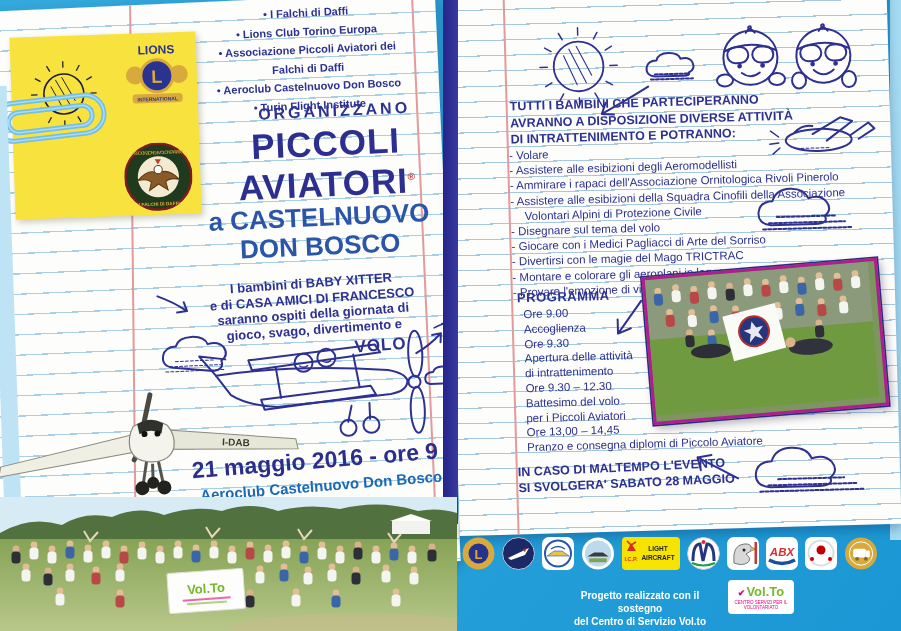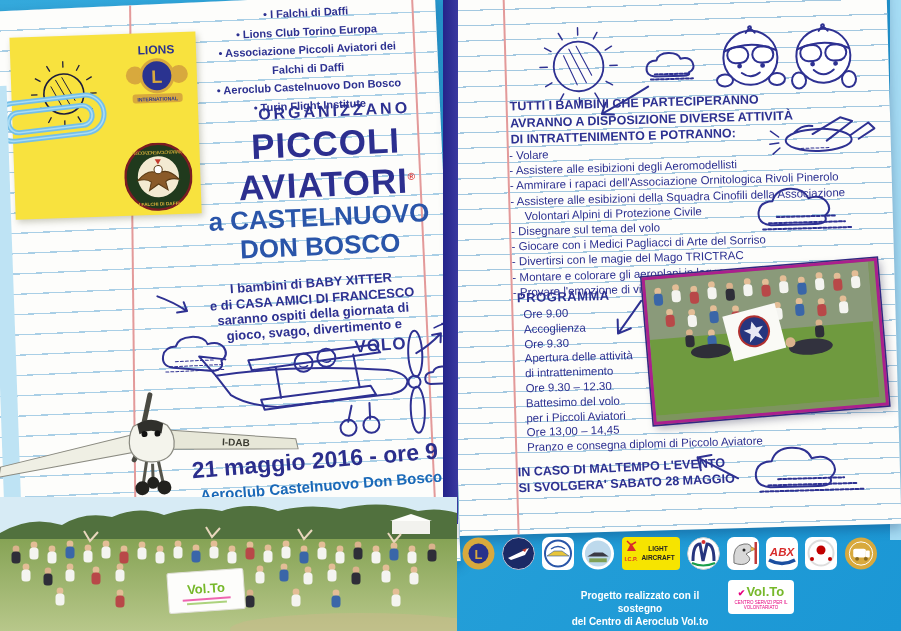--- a/index.html
+++ b/index.html
@@ -532,20 +532,20 @@
       <circle cx="17" cy="17" r="12" fill="none" stroke="#fff" stroke-width="1"></circle>
       <rect x="9" y="12" width="13" height="9" rx="2" fill="#fff"></rect>
       <rect x="22" y="14" width="4" height="7" rx="1" fill="#fff"></rect>
       <circle cx="13" cy="22.5" r="2" fill="#8a6a20"></circle>
       <circle cx="22" cy="22.5" r="2" fill="#8a6a20"></circle>
     </svg>
   </div>
 
   <div class="credit">
     <div>Progetto realizzato con il sostegno</div>
-    <div>del Centro di Aeroclub Vol.to</div>
+    <div>del Centro di Servizio Vol.to</div>
   </div>
 
   <div class="volto-box">
     <div class="volto-name">Vol.To</div>
     <div class="volto-sub">CENTRO SERVIZI PER IL VOLONTARIATO</div>
   </div>
 </div>
 
 </body></html>

